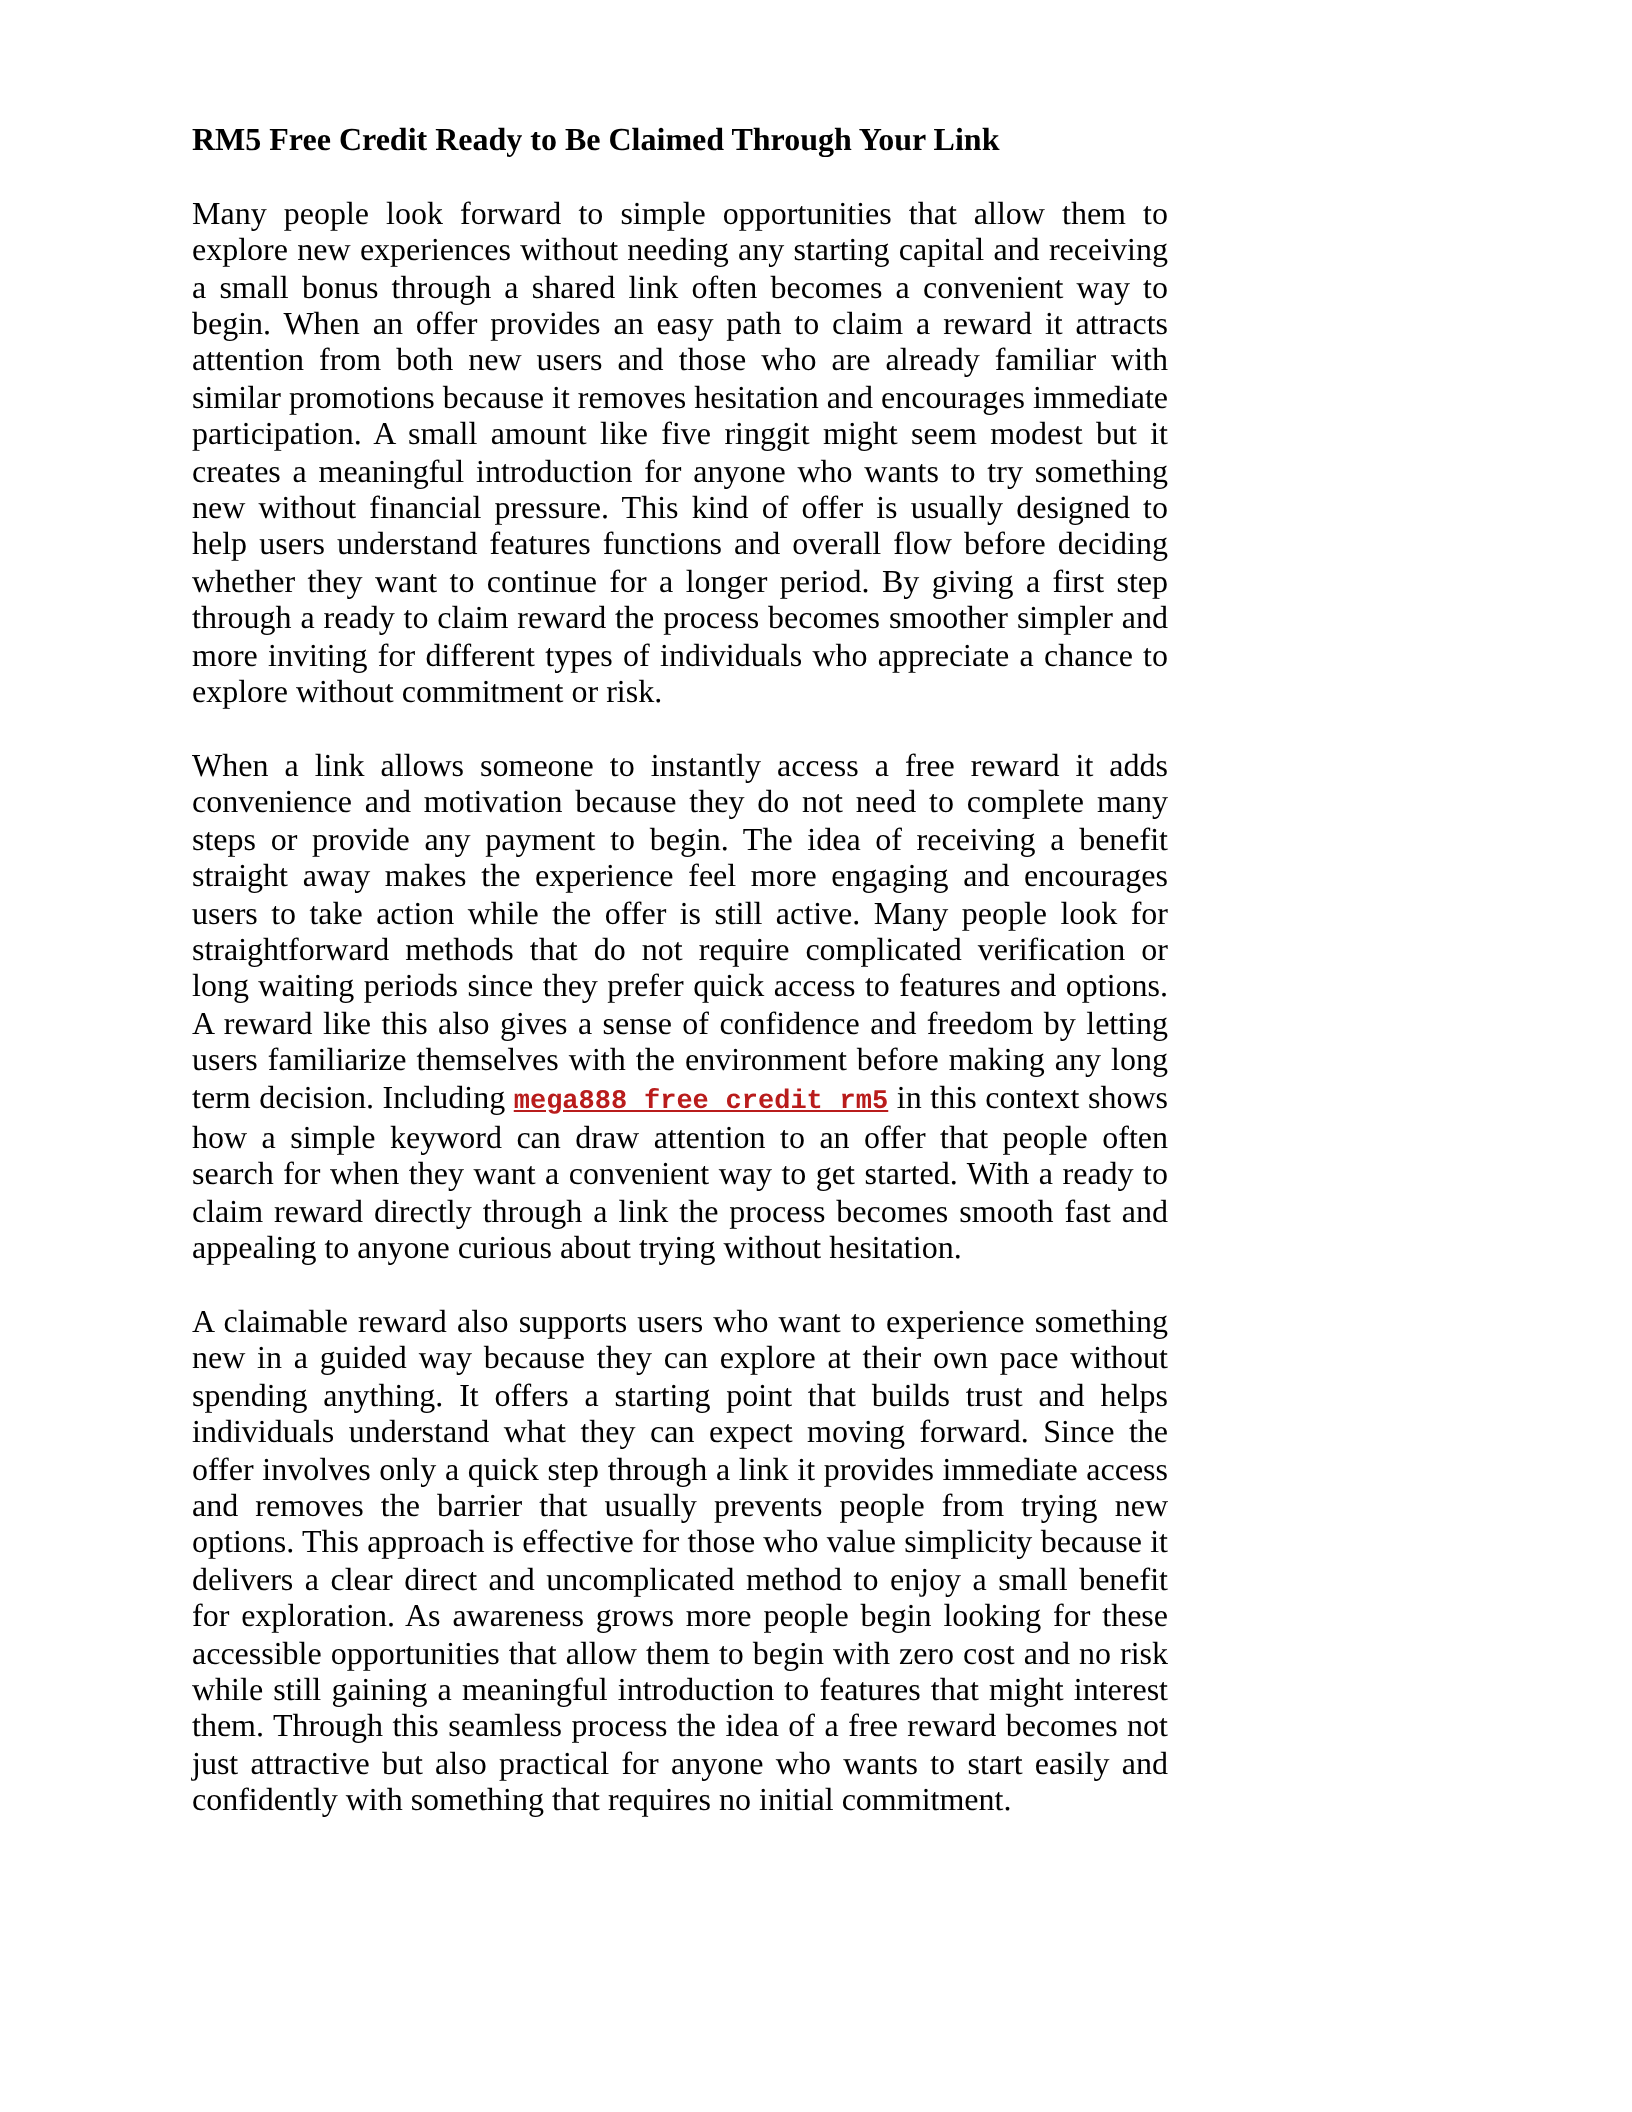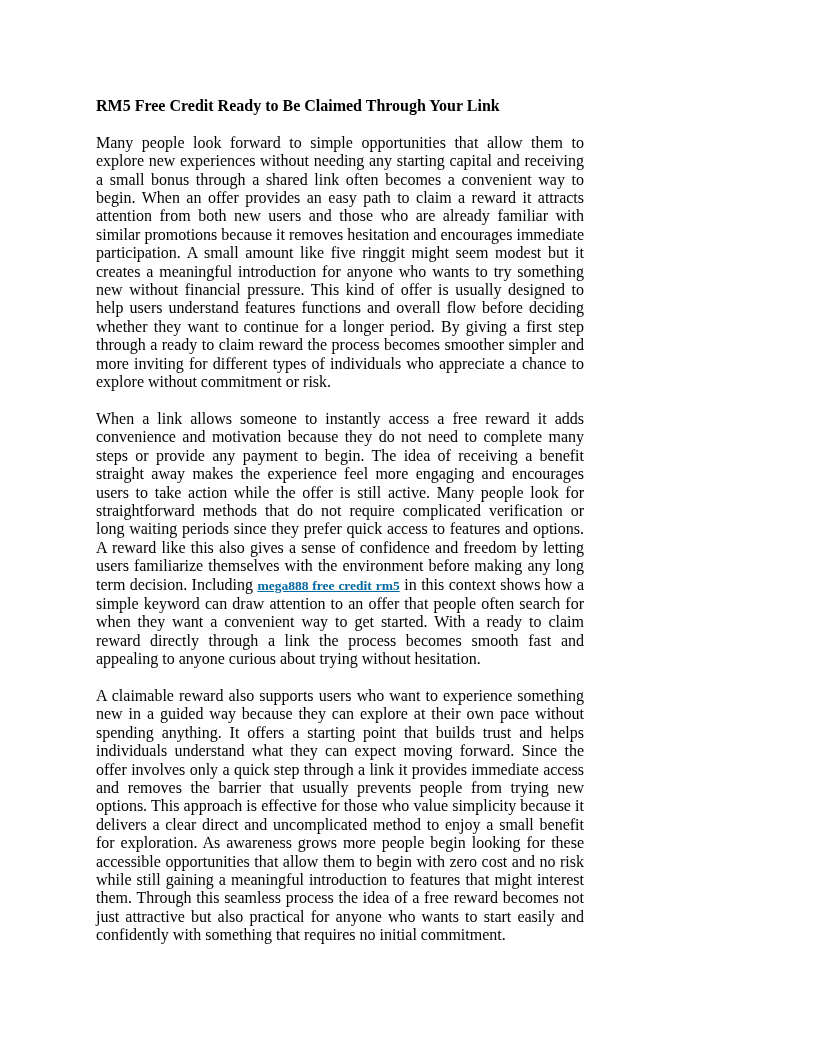--- a/index.html
+++ b/index.html
@@ -6,43 +6,43 @@
     margin: 0;
     padding: 0;
     background: #ffffff;
   }
   .page {
     position: relative;
     width: 680px;
     height: 1056px;
     box-sizing: border-box;
     background: #ffffff;
-    padding: 97px 96px 96px 96px;
+    padding: 62px 96px 96px 96px;
     font-family: "Liberation Serif", serif;
     font-size: 16px;
     line-height: 18.4px;
     color: #000000;
     overflow: hidden;
   }
   .doc-title {
     font-size: 16px;
     font-weight: bold;
     line-height: 18.4px;
     margin: 0 0 18.4px 0;
     text-align: left;
   }
   .para {
     margin: 0 0 18.4px 0;
     text-align: justify;
   }
   .inline-link {
-    font-family: Liberation Serif, serif;
+    font-family: Liberation Mono, monospace;
     font-weight: bold;
     font-size: 13.5px;
-    color: #0369a1;
+    color: #b91c1c;
     text-decoration: underline;
     cursor: pointer;
   }
 </style>
 </head>
 <body>
 
 <div class="page">
 
   <h1 class="doc-title">RM5 Free Credit Ready to Be Claimed Through Your Link</h1>

